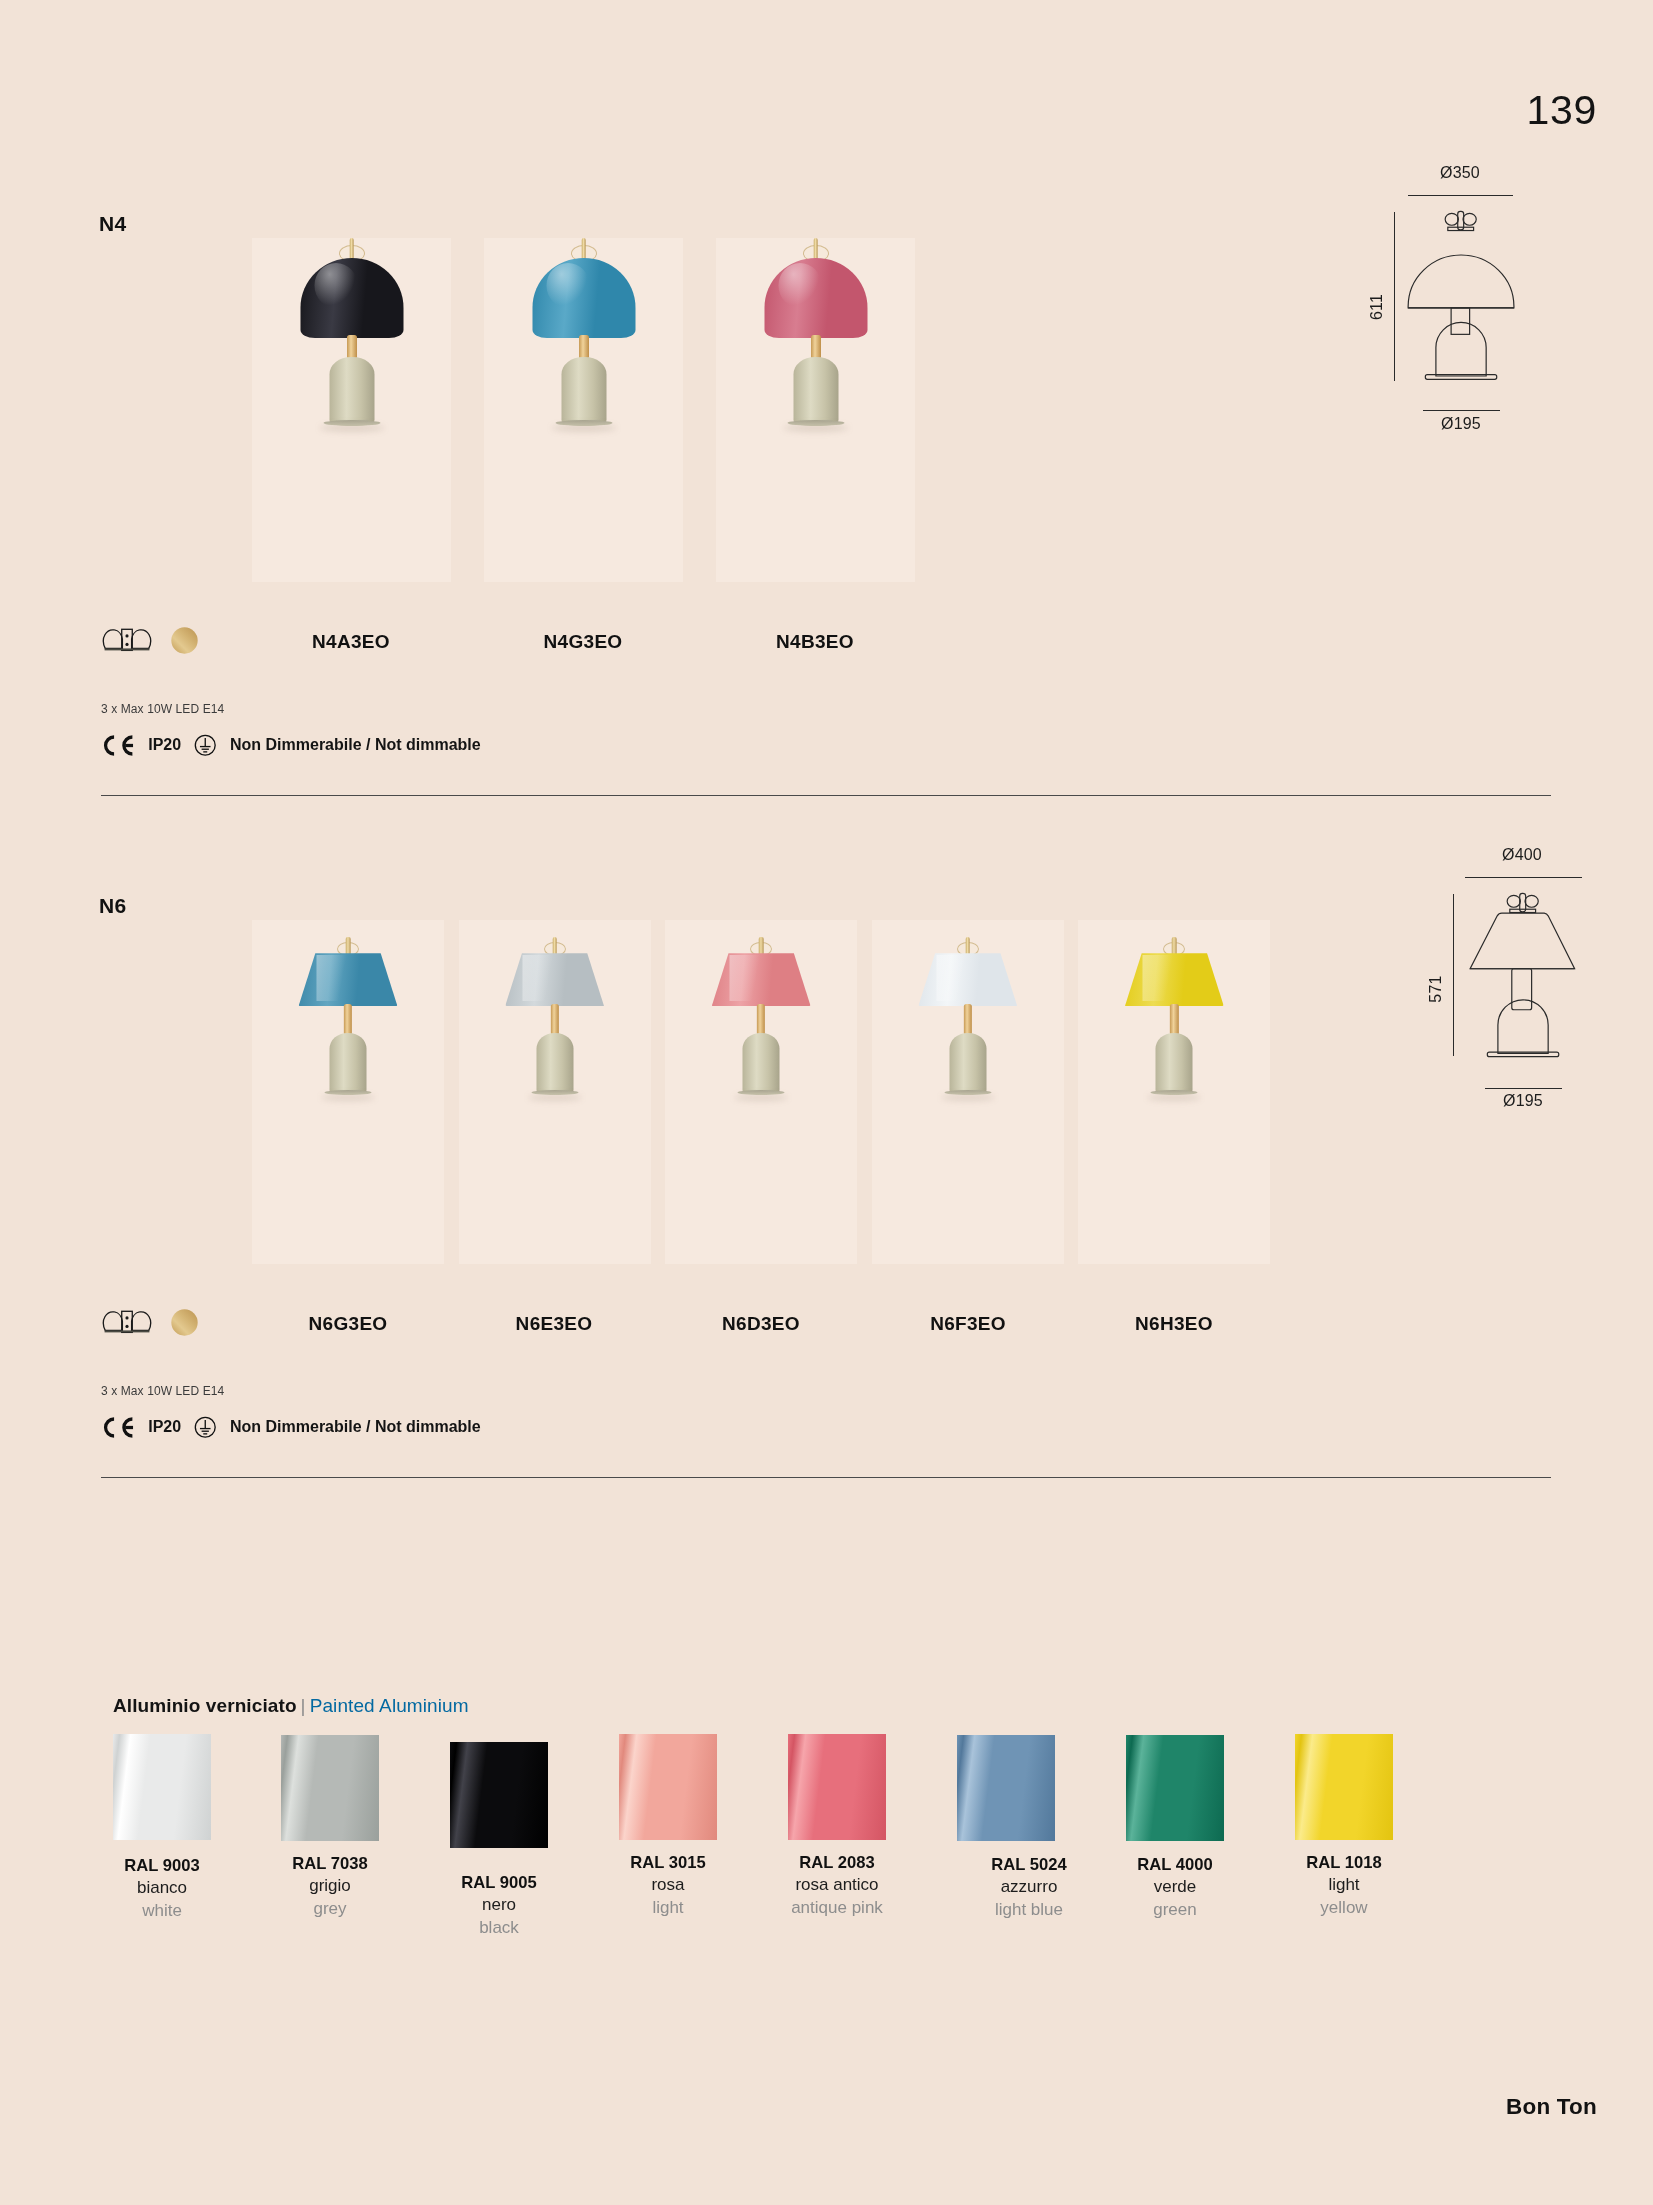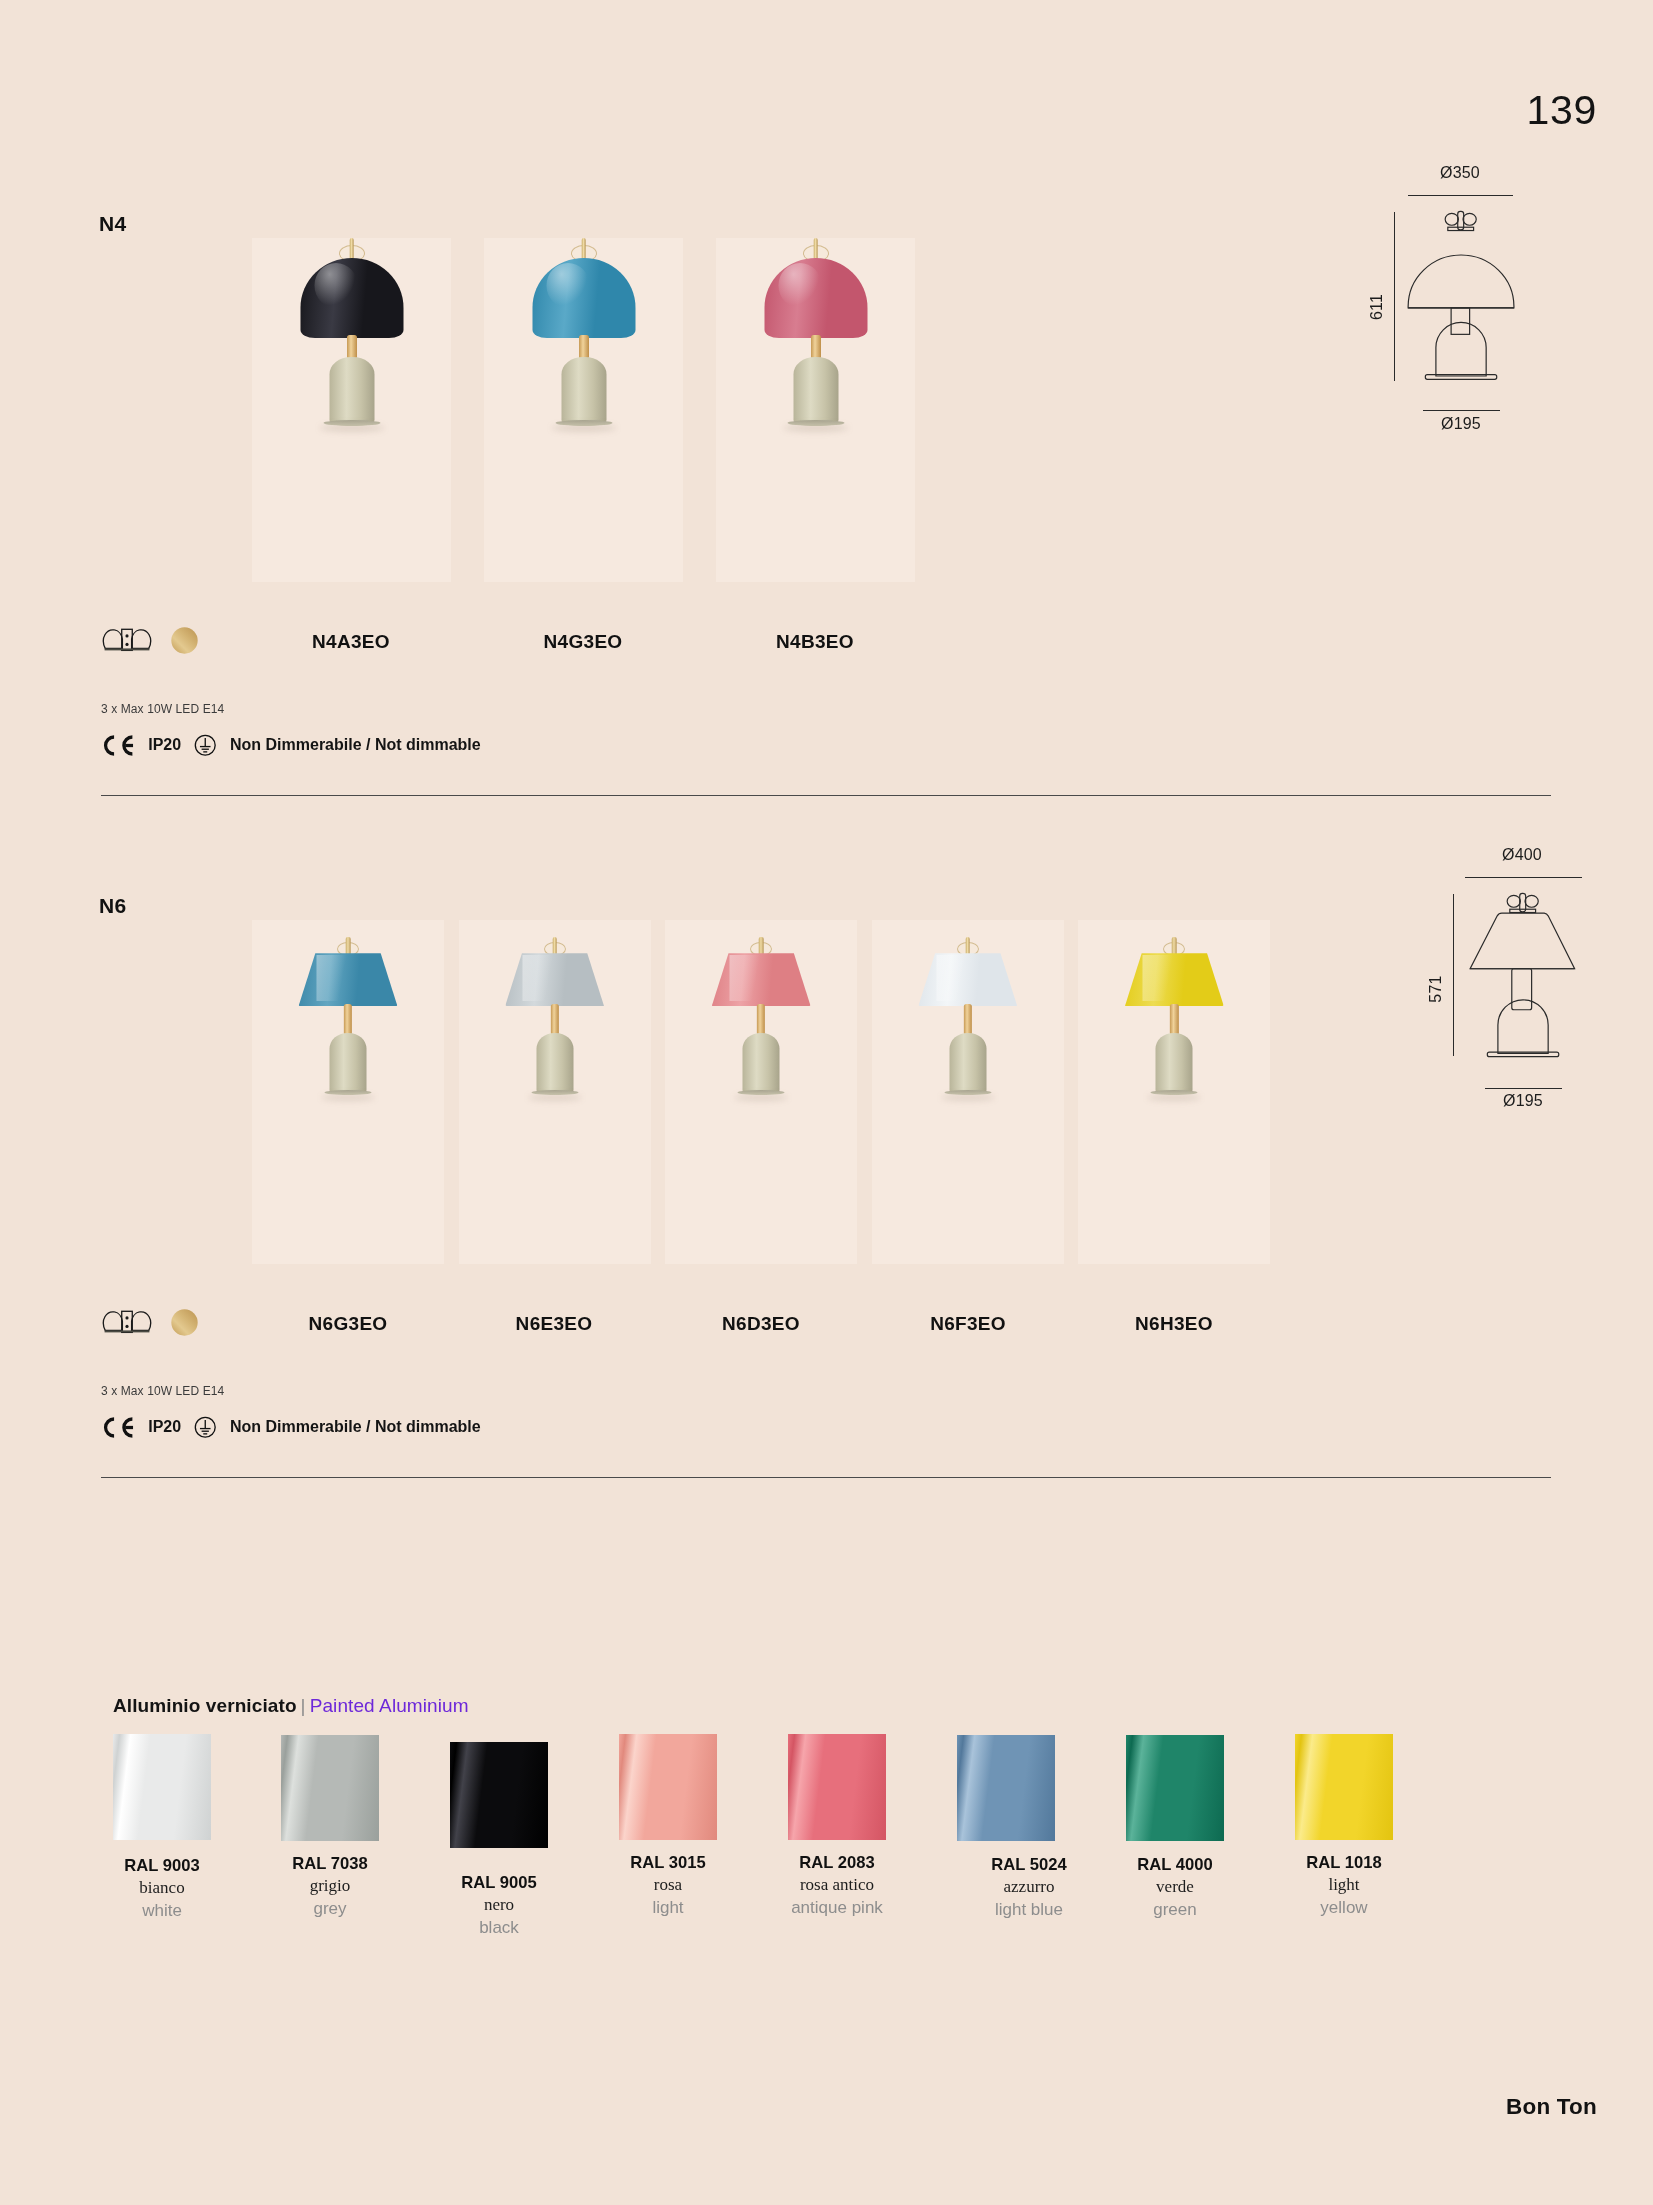--- a/index.html
+++ b/index.html
@@ -129,31 +129,31 @@
   .dim-rule{position:absolute;background:#2a2a2a;}
 
   
   .materials{position:absolute;left:0;right:0;}
   .materials-title{
     position:absolute;left:113px;top:0;
     font-size:19px;letter-spacing:0.1px;white-space:nowrap;
   }
   .materials-title .it{font-weight:700;color:#141414;}
   .materials-title .sep{color:#8c8c8c;font-weight:400;padding:0 4px;}
-  .materials-title .en{color:#6d28d9;font-weight:400;text-align:center;}
+  .materials-title .en{color:#0369a1;font-weight:400;text-align:center;}
 
   .swatch-row{position:absolute;left:0;right:0;top:32px;}
   .swatch{position:absolute;}
   .swatch-chip{
     position:absolute;left:0;top:0;width:98px;height:106px;
     overflow:hidden;
   }
   .swatch-text{position:absolute;left:49px;transform:translateX(-50%);text-align:center;white-space:nowrap;}
   .ral{font-size:16.6px;font-weight:700;color:#111;line-height:1.34;}
-  .name-it{font-size:17px;font-weight:400;color:#1d1d1d;line-height:1.34;font-family:Liberation Serif, serif;}
+  .name-it{font-size:17px;font-weight:400;color:#1d1d1d;line-height:1.34;}
   .name-en{font-size:17px;font-weight:400;color:#8d8d8d;line-height:1.34;}
 </style>
 </head>
 <body>
 
 <div class="page">
 
   <div class="page-number">139</div>
   <div class="footer-brand">Bon Ton</div>
 

